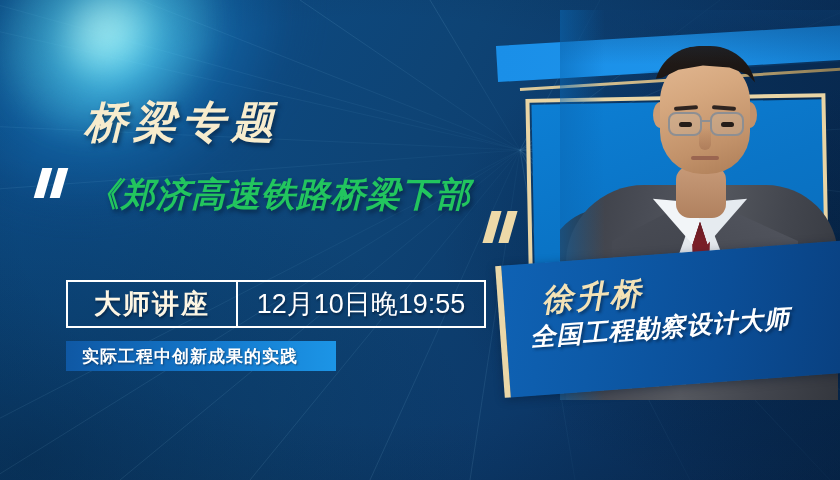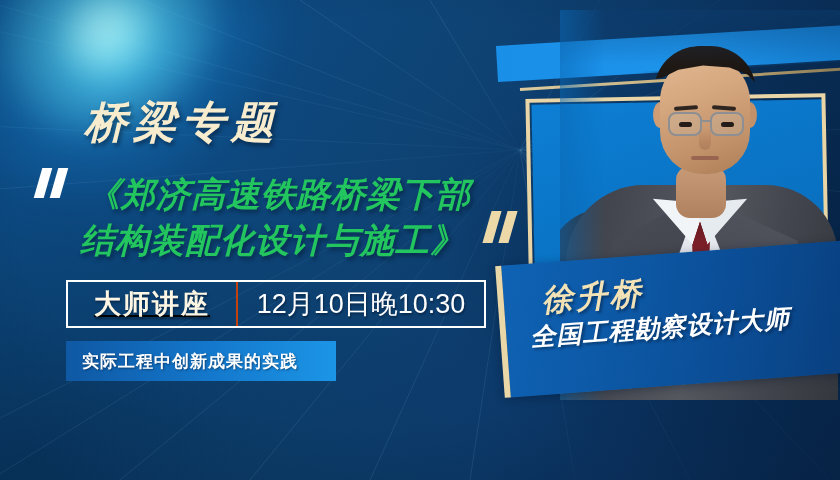--- a/index.html
+++ b/index.html
@@ -208,35 +208,34 @@
     text-shadow:2px 3px 4px rgba(3,20,42,.55);
   }
   .sub-title .l2{margin-left:-6px;display:block;}
 
   .info-box{
     position:absolute;left:66px;top:280px;width:420px;height:48px;
     border:2px solid #ffffff;display:flex;align-items:stretch;
   }
   .info-left{
     flex:0 0 170px;display:flex;align-items:center;justify-content:center;
-    border-right:2px solid #c2410c;
-    text-decoration:underline;
+    border-right:2px solid #ffffff;
   }
   .info-left-txt{
     font-size:27px;font-weight:bold;color:#fdf6e4;letter-spacing:2px;
     text-shadow:1px 2px 2px rgba(3,20,42,.5);
   }
   .info-right{flex:1;display:flex;align-items:center;justify-content:center;}
   .info-right-txt{
     font-size:27px;color:#ffffff;letter-spacing:0px;
     text-shadow:1px 2px 2px rgba(3,20,42,.5);
   }
 
   .tagline{
-    position:absolute;left:66px;top:341px;width:270px;height:40px;
+    position:absolute;left:66px;top:341px;width:270px;height:30px;
     background:linear-gradient(90deg,#0f58a4 0%,#1479cd 55%,#1c95e6 100%);
     display:flex;align-items:center;
   }
   .tagline-txt{
     font-size:17px;font-weight:bold;color:#ffffff;letter-spacing:1px;
     margin-left:16px;text-shadow:1px 1px 2px rgba(3,20,42,.5);
   }
 </style>
 </head>
 <body>
@@ -363,29 +362,28 @@
       <span></span>
       <span></span>
     </div>
   <div class="quote-right">
       <span></span>
       <span></span>
     </div>
 
   <div class="sub-title">
     <span class="l1">《郑济高速铁路桥梁下部</span>
-    <span class="l2">结构装配化设计与施工》</span>
   </div>
 
   <div class="info-box">
     <div class="info-left">
       <span class="info-left-txt">大师讲座</span>
     </div>
     <div class="info-right">
-      <span class="info-right-txt">12月10日晚10:30</span>
+      <span class="info-right-txt">12月10日晚19:55</span>
     </div>
   </div>
 
   <div class="tagline">
     <span class="tagline-txt">实际工程中创新成果的实践</span>
   </div>
 
 </div>
 
 </body></html>

